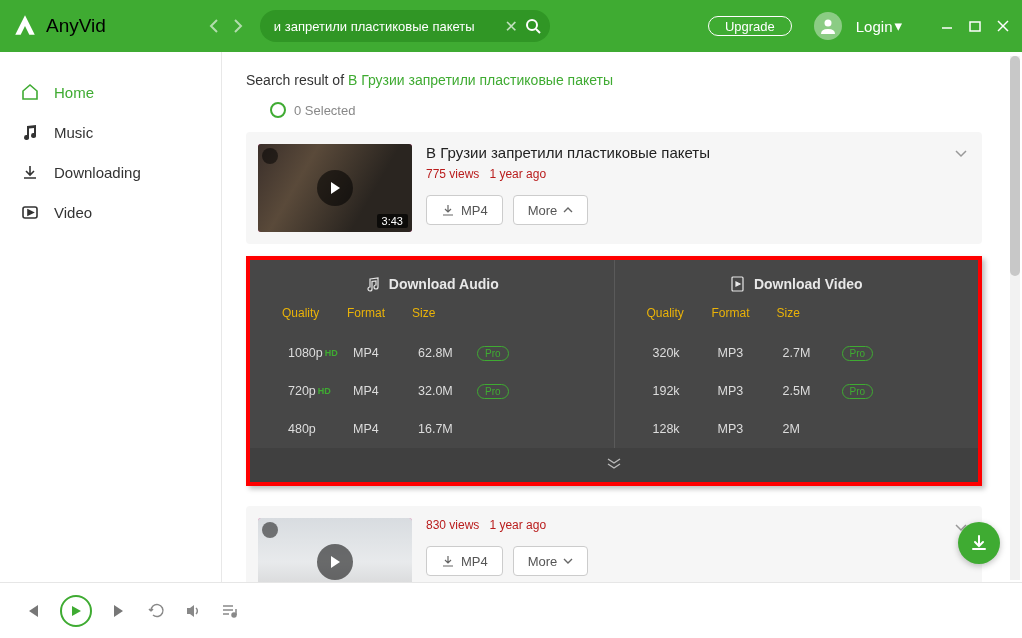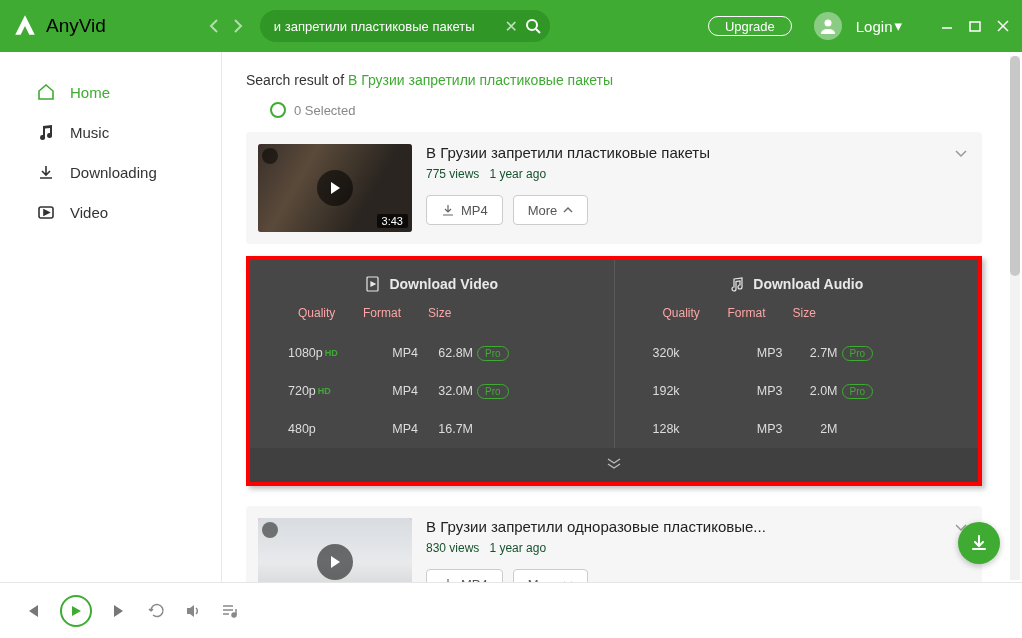--- a/index.html
+++ b/index.html
@@ -16,57 +16,57 @@
 .search-x { color: rgba(255,255,255,0.7); font-size: 16px; padding: 0 4px; cursor: pointer; }
 .search-btn { width: 22px; height: 22px; display: flex; align-items: center; justify-content: center; color: #fff; cursor: pointer; }
 .spacer { flex: 1; }
 .upgrade-btn { height: 20px; padding: 0 16px; border: 1.5px solid #fff; border-radius: 14px; background: transparent; color: #fff; font-size: 13px; cursor: pointer; }
 .avatar { width: 28px; height: 28px; border-radius: 50%; background: rgba(255,255,255,0.4); margin: 0 6px 0 14px; display:flex;align-items:center;justify-content:center; }
 .login { color: #fff; font-size: 15px; display: flex; align-items: center; gap: 2px; cursor: pointer; margin-right: 30px; }
 .win-controls { display: flex; gap: 14px; color: #fff; }
 .win-ctrl { cursor: pointer; font-size: 16px; display:flex;align-items:center; }
 
 .body-wrap { display: flex; height: 530px; }
-.sidebar { width: 222px; border-right: 1px solid #e8e8e8; padding: 20px 16px; }
+.sidebar { width: 222px; border-right: 1px solid #e8e8e8; padding: 20px 0; }
 .side-item { display: flex; align-items: center; gap: 14px; padding: 10px 20px; font-size: 15px; color: #333; cursor: pointer; }
 .side-item.active { color: #3fab32; }
 .side-icon { width: 20px; height: 20px; display: flex; align-items: center; justify-content: center; }
 .side-label { font-size: 14px; color: #888; padding: 12px 16px 4px; }
 
 .main { flex: 1; overflow-y: auto; position: relative; padding: 20px 40px 20px 24px; }
 .search-result-text { font-size: 14px; color: #333; margin-left: 0px; }
 .search-result-text .query { color: #3fab32; }
 .selected-row { display: flex; align-items: center; gap: 8px; margin: 14px 0 14px 24px; font-size: 13px; color: #888; }
 .sel-circle { width: 16px; height: 16px; border: 2px solid #3fab32; border-radius: 50%; }
 
 .result-card { background: #f6f6f6; border-radius: 4px; padding: 12px; display: flex; gap: 14px; position: relative; margin-bottom: 12px; }
 .thumb { width: 154px; height: 88px; background: #ec4899; border-radius: 3px; position: relative; overflow: hidden; display:flex;align-items:center;justify-content:center; }
 .thumb .play-overlay { position: absolute; width: 36px; height: 36px; background: rgba(0,0,0,0.55); border-radius: 50%; display:flex;align-items:center;justify-content:center; }
 .thumb .duration { position: absolute; bottom: 4px; right: 4px; background: rgba(0,0,0,0.7); color: #fff; font-size: 11px; padding: 1px 5px; border-radius: 2px; }
 .thumb .cc { position: absolute; top: 4px; left: 4px; width: 16px; height: 16px; background: rgba(0,0,0,0.5); border-radius: 50%; }
 .result-info { flex: 1; }
 .result-title { font-size: 15px; color: #222; margin-bottom: 6px; }
-.result-meta { font-size: 12px; color: #14532d; display: flex; gap: 10px; margin-bottom: 14px; }
+.result-meta { font-size: 12px; color: #b91c1c; display: flex; gap: 10px; margin-bottom: 14px; }
 .result-actions { display: flex; gap: 10px; }
 .act-btn { height: 30px; padding: 0 14px; border: 1px solid #ccc; border-radius: 4px; background: #fff; font-size: 13px; color: #555; display: flex; align-items: center; gap: 6px; cursor: pointer; }
 .expand-chev { position: absolute; top: 14px; right: 14px; color: #999; cursor: pointer; }
 
 .download-panel { border: 4px solid #ff0000; background: #474747; color: #e8e8e8; margin-bottom: 20px; padding-bottom: 0; box-shadow: 3px 3px 5px rgba(0,0,0,0.25); }
 .dl-tabs { display: flex; }
 .dl-tab { flex: 1; text-align: center; padding: 16px 0 8px; font-size: 14px; font-weight: 600; display: flex; align-items: center; justify-content: center; gap: 8px; }
 .dl-tab:first-child { border-right: 1px solid #5a5a5a; }
 .dl-headers { display: flex; }
-.dl-col { flex: 1; display: flex; padding: 6px 0 14px 48px; font-size: 12px; color: #fca5a5; }
+.dl-col { flex: 1; display: flex; padding: 6px 0 14px 32px; font-size: 12px; color: #eab308; }
 .dl-col:first-child { border-right: 1px solid #5a5a5a; }
 .dl-h { flex: 0 0 65px; }
 .dl-h.size { flex: 0 0 55px; }
 .dl-rows { display: flex; }
 .dl-side { flex: 1; padding: 0 0 0 38px; }
 .dl-side:first-child { border-right: 1px solid #5a5a5a; }
-.dl-row { display: flex; align-items: center; height: 38px; font-size: 12.5px; color: #ddd; text-align: right; }
+.dl-row { display: flex; align-items: center; height: 38px; font-size: 12.5px; color: #ddd; }
 .dl-q { flex: 0 0 65px; display: flex; align-items: center; gap: 2px; }
 .dl-f { flex: 0 0 65px; }
 .dl-s { flex: 0 0 55px; }
 .hd { color: #3fab32; font-size: 9px; font-weight: 600; }
 .pro { color: #3fab32; border: 1px solid #3fab32; border-radius: 10px; font-size: 10px; padding: 1px 7px; margin-left: 4px; }
 .dl-more { text-align: center; padding: 8px 0; color: #bbb; cursor: pointer; background: #404040; }
 
 .fab { position: absolute; right: 22px; bottom: 74px; width: 42px; height: 42px; background: #3fab32; border-radius: 50%; display: flex; align-items: center; justify-content: center; cursor: pointer; box-shadow: 0 2px 6px rgba(0,0,0,0.25); }
 
 .player { position: absolute; bottom: 0; left: 0; right: 0; height: 56px; border-top: 1px solid #e6e6e6; background: #fff; display: flex; align-items: center; padding: 0 24px; gap: 20px; }
@@ -229,30 +229,30 @@
       </div>
       <span class="expand-chev"><svg width="14" height="14" viewBox="0 0 14 14">
             <path d="M2 5 L7 10 L12 5" stroke="#999" stroke-width="1.5" fill="none"></path>
           </svg></span>
     </div>
 
     <div class="download-panel">
       <div class="dl-tabs">
         <div class="dl-tab">
           <svg width="16" height="16" viewBox="0 0 16 16" fill="none" stroke="#e8e8e8" stroke-width="1.2">
+              <path d="M5 3 L13 2 L13 11 A2 2 0 1 1 11 9 L11 5 L7 5.5 L7 13 A2 2 0 1 1 5 11 Z"></path>
+            </svg>
+          <span>Download Audio</span>
+        </div>
+        <div class="dl-tab">
+          <svg width="16" height="16" viewBox="0 0 16 16" fill="none" stroke="#e8e8e8" stroke-width="1.2">
               <rect x="2" y="1" width="11" height="14" rx="1"></rect>
               <path d="M6 6 L10 8 L6 10 Z" fill="#e8e8e8"></path>
             </svg>
           <span>Download Video</span>
-        </div>
-        <div class="dl-tab">
-          <svg width="16" height="16" viewBox="0 0 16 16" fill="none" stroke="#e8e8e8" stroke-width="1.2">
-              <path d="M5 3 L13 2 L13 11 A2 2 0 1 1 11 9 L11 5 L7 5.5 L7 13 A2 2 0 1 1 5 11 Z"></path>
-            </svg>
-          <span>Download Audio</span>
         </div>
       </div>
       <div class="dl-headers">
         <div class="dl-col">
           <span class="dl-h">Quality</span>
           <span class="dl-h">Format</span>
           <span class="dl-h size">Size</span>
         </div>
         <div class="dl-col">
           <span class="dl-h">Quality</span>
@@ -283,21 +283,21 @@
         <div class="dl-side" id="audio-side">
             <div class="dl-row">
               <span class="dl-q">320k</span>
               <span class="dl-f">MP3</span>
               <span class="dl-s">2.7M</span>
               <span class="pro">Pro</span>
             </div>
             <div class="dl-row">
               <span class="dl-q">192k</span>
               <span class="dl-f">MP3</span>
-              <span class="dl-s">2.0M</span>
+              <span class="dl-s">2.5M</span>
               <span class="pro">Pro</span>
             </div>
             <div class="dl-row">
               <span class="dl-q">128k</span>
               <span class="dl-f">MP3</span>
               <span class="dl-s">2M</span>
             </div>
           </div>
       </div>
       <div class="dl-more">
@@ -311,21 +311,20 @@
       <div class="thumb">
         <div class="sign-bg"></div>
         <div class="cc"></div>
         <div class="play-overlay">
             <svg width="14" height="14" viewBox="0 0 14 14" fill="#fff">
               <path d="M3 1 L12 7 L3 13 Z"></path>
             </svg>
           </div>
       </div>
       <div class="result-info">
-        <div class="result-title">В Грузии запретили одноразовые пластиковые...</div>
         <div class="result-meta">
           <span>830 views</span>
           <span>1 year ago</span>
         </div>
         <div class="result-actions">
           <button class="act-btn">
             <svg width="14" height="14" viewBox="0 0 14 14" fill="none" stroke="#666" stroke-width="1.2">
                 <path d="M7 2 L7 8 M4 6 L7 9 L10 6 M2 12 L12 12"></path>
               </svg>
             <span>MP4</span>

